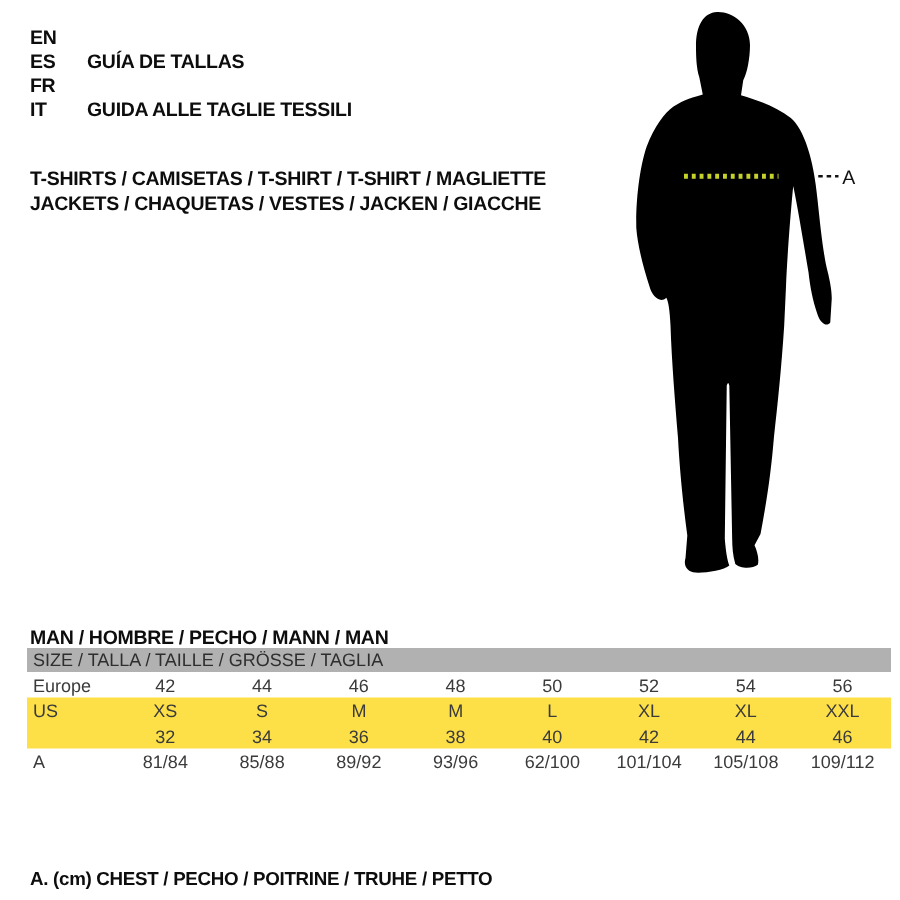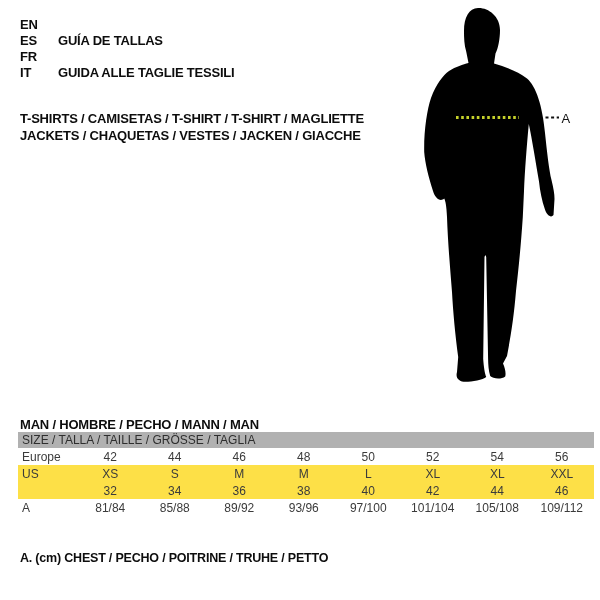--- a/index.html
+++ b/index.html
@@ -20,21 +20,21 @@
   
   .section-title{position:absolute;left:20px;top:417px;font-weight:700;font-size:13px;letter-spacing:-.2px;height:16px;line-height:16px;}
   
   .size-table{position:absolute;left:18px;top:432px;width:576px;font-size:12px;color:#3b3b3b;}
   .st-header{height:16px;line-height:16px;background:#b1b1b1;color:#2e2e2e;padding-left:4px;font-size:12px;white-space:nowrap;}
   .st-row{display:flex;height:17px;align-items:center;}
   .st-row.stripe{background:#fde047;}
   .st-label{width:60px;padding-left:4px;box-sizing:border-box;text-align:left;}
   .st-cell{flex:1;text-align:center;}
   
-  .footnote{position:absolute;left:20px;top:551px;font-weight:700;font-size:12.5px;letter-spacing:-.2px;height:15px;line-height:15px;white-space:nowrap;}
+  .footnote{position:absolute;left:20px;top:579px;font-weight:700;font-size:12.5px;letter-spacing:-.2px;height:15px;line-height:15px;white-space:nowrap;}
 </style>
 </head>
 <body>
 
 <div class="page">
 
   <div class="lang-block">
     <div class="lang-row">
       <span class="lang-code">EN</span>
     </div>
@@ -141,21 +141,21 @@
       <div class="st-cell">44</div>
       <div class="st-cell">46</div>
     </div>
 
     <div class="st-row">
       <div class="st-label">A</div>
       <div class="st-cell">81/84</div>
       <div class="st-cell">85/88</div>
       <div class="st-cell">89/92</div>
       <div class="st-cell">93/96</div>
-      <div class="st-cell">97/100</div>
+      <div class="st-cell">62/100</div>
       <div class="st-cell">101/104</div>
       <div class="st-cell">105/108</div>
       <div class="st-cell">109/112</div>
     </div>
   </div>
 
   <div class="footnote">A. (cm) CHEST / PECHO / POITRINE / TRUHE / PETTO</div>
 
 </div>
 

